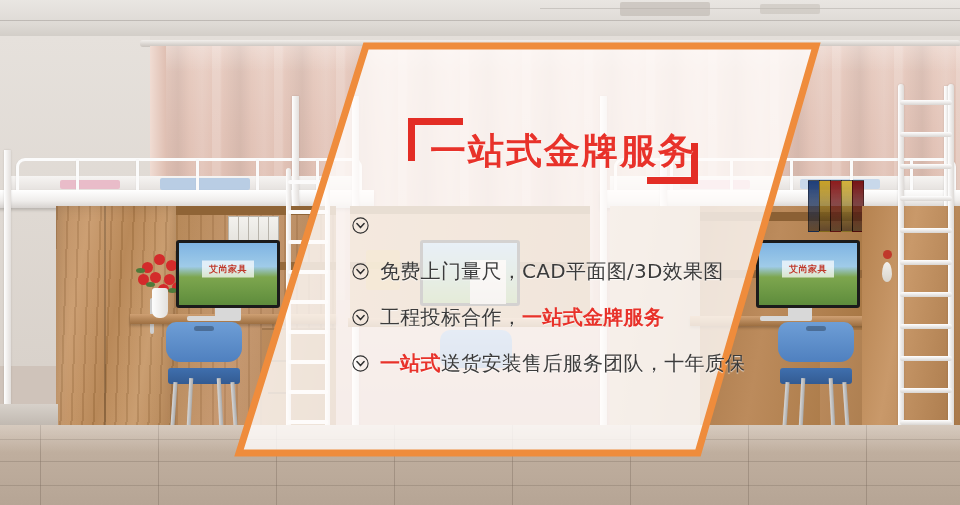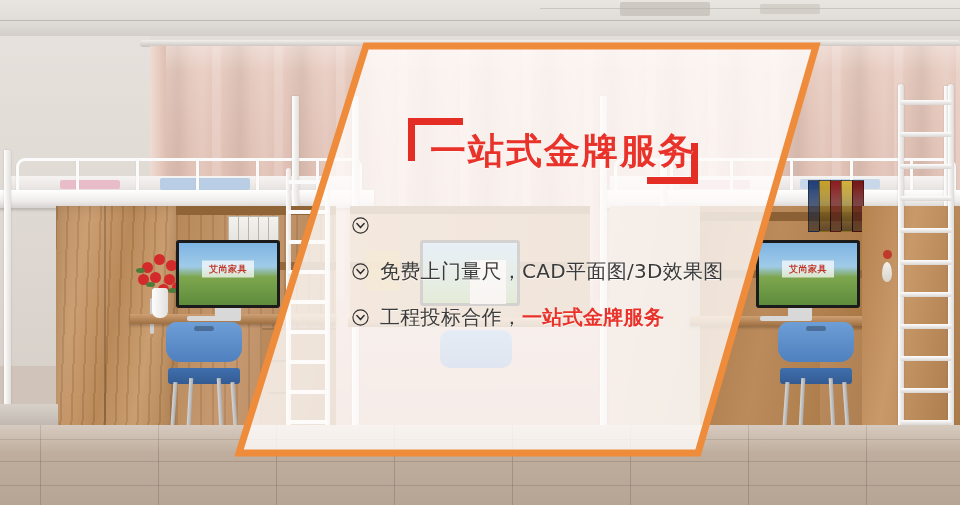--- a/index.html
+++ b/index.html
@@ -453,16 +453,23 @@
             </svg></span>
           <span class="f-text"><span class="nm">免费上门量尺，CAD平面图/3D效果图</span></span>
         </div>
         <div class="feature">
           <span class="f-icon"><svg width="17" height="17" viewBox="0 0 17 17">
               <circle cx="8.5" cy="8.5" r="7.6" fill="none" stroke="#2f2f2f" stroke-width="1.1"></circle>
               <path d="M4.9 6.6 L8.5 10.6 L12.1 6.6" fill="none" stroke="#2f2f2f" stroke-width="1.5" stroke-linecap="round" stroke-linejoin="round"></path>
             </svg></span>
           <span class="f-text"><span class="nm">工程投标合作，</span><span class="hl">一站式金牌服务</span></span>
         </div>
+        <div class="feature">
+          <span class="f-icon"><svg width="17" height="17" viewBox="0 0 17 17">
+              <circle cx="8.5" cy="8.5" r="7.6" fill="none" stroke="#2f2f2f" stroke-width="1.1"></circle>
+              <path d="M4.9 6.6 L8.5 10.6 L12.1 6.6" fill="none" stroke="#2f2f2f" stroke-width="1.5" stroke-linecap="round" stroke-linejoin="round"></path>
+            </svg></span>
+          <span class="f-text"><span class="hl">一站式</span><span class="nm">送货安装售后服务团队，十年质保</span></span>
+        </div>
       </div>
 
   </div>
 </div>
 
 </body></html>

